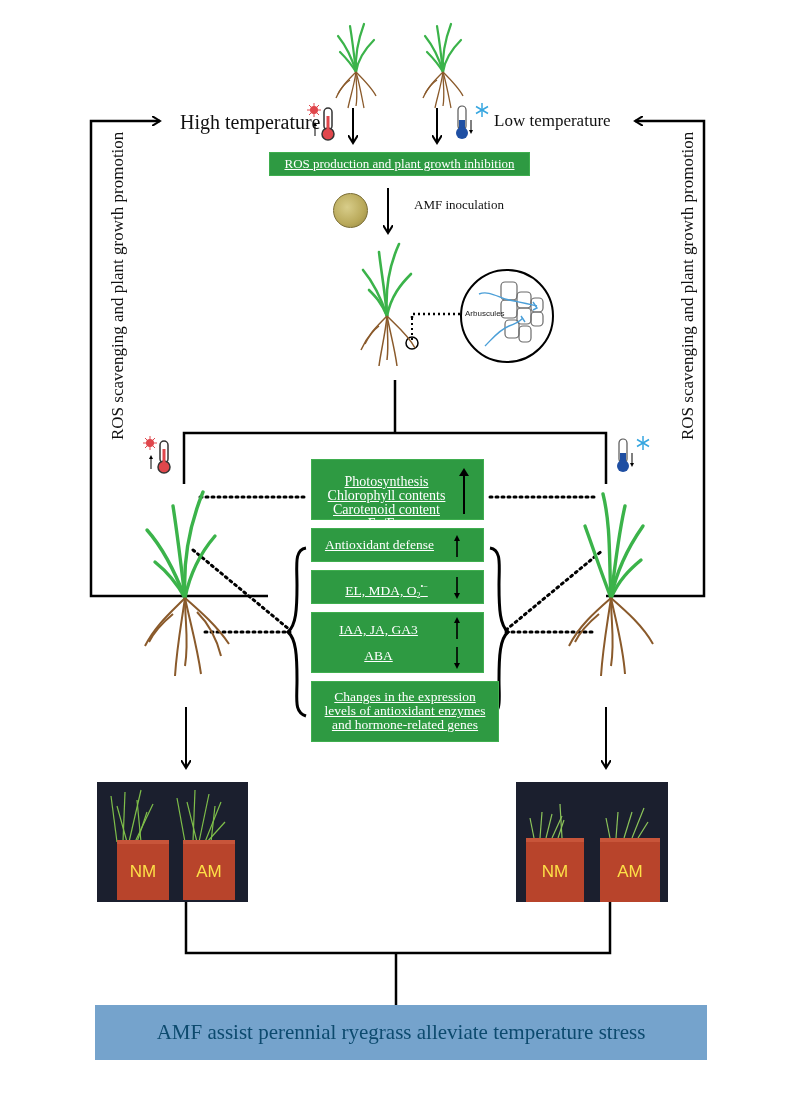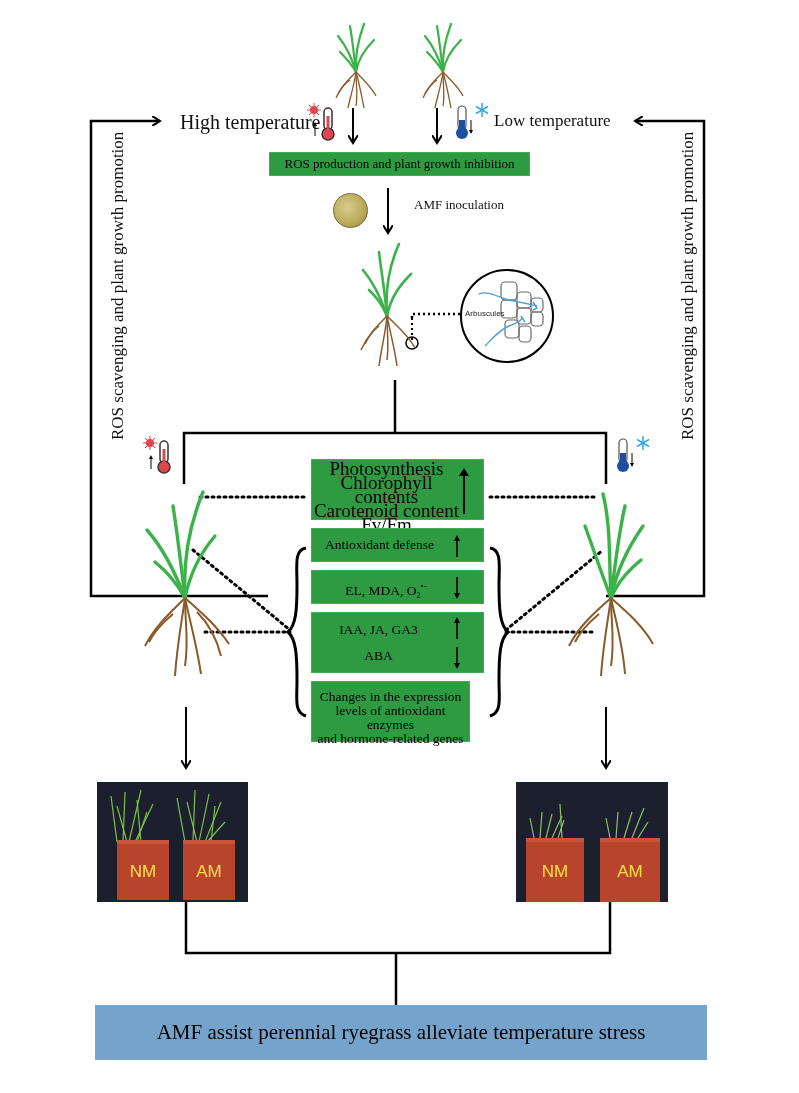--- a/index.html
+++ b/index.html
@@ -1,21 +1,21 @@
 <!DOCTYPE html>
 <html><head>
 <meta charset="utf-8">
 <style>
   html, body { margin: 0; padding: 0; background: #ffffff; }
   body { width: 799px; height: 1093px; position: relative; overflow: hidden;
          font-family: "Liberation Serif", "DejaVu Serif", serif; color: #111; }
   .abs { position: absolute; }
   .green-box { position: absolute; background: #2e9a42; border: 1px solid #3fae4f;
-               color: #000000; text-align: center; box-sizing: border-box;
-               font-family: "Liberation Serif", serif; }
+               color: #ffffff; text-align: center; box-sizing: border-box;
+               font-family: "Liberation Serif", serif; text-decoration: underline; }
   .lbl { position: absolute; font-family: "Liberation Serif", serif; white-space: nowrap; }
   .vert { position: absolute; font-family: "Liberation Serif", serif; white-space: nowrap;
           font-size: 17px; transform-origin: left top; }
   svg.overlay { position: absolute; left: 0; top: 0; }
   .photo { position: absolute; background: #1b1f2e; overflow: hidden; }
   .pot-label { position: absolute; color: #fde047; font-family: "Liberation Sans", sans-serif;
                font-size: 17px; text-align: center; width: 100%; }
   .arrow-cell { position: absolute; }
 </style>
 </head>
@@ -227,21 +227,21 @@
 <div class="lbl" style="left:180px;top:111px;font-size:20px;">High temperature</div>
 <div class="lbl" style="left:494px;top:111px;font-size:17px;">Low temperature</div>
 
 <div class="green-box" style="left:269px;top:152px;width:261px;height:24px;line-height:22px;font-size:13px;">ROS production and plant growth inhibition</div>
 
 <div class="lbl" style="left:414px;top:197px;font-size:13px;">AMF inoculation</div>
 
 <div class="vert" style="left:108px;top:440px;transform:rotate(-90deg);">ROS scavenging and plant growth promotion</div>
 <div class="vert" style="left:678px;top:440px;transform:rotate(-90deg);">ROS scavenging and plant growth promotion</div>
 
-<div class="green-box" style="left:311px;top:459px;width:173px;height:61px;font-size:19px;line-height:14px;padding-top:2px;padding-right:22px;">
+<div class="green-box" style="left:311px;top:459px;width:173px;height:61px;font-size:14px;line-height:14px;padding-top:15px;padding-right:22px;">
   <div>Photosynthesis</div>
   <div>Chlorophyll contents</div>
   <div>Carotenoid content</div>
   <div>Fv/Fm</div>
   <svg class="arrow-cell" style="right:14px;top:8px" width="10" height="46">
     <line x1="5" y1="46" x2="5" y2="6" stroke="#000" stroke-width="2"></line>
       <path d="M0,8 L5,0 L10,8Z" fill="#000"></path>
   </svg>
 </div>
 
@@ -267,21 +267,21 @@
   <svg class="arrow-cell" style="right:22px;top:4px" width="8" height="22">
     <line x1="4" y1="22" x2="4" y2="4" stroke="#000" stroke-width="1.6"></line>
       <path d="M1,6 L4,0 L7,6Z" fill="#000"></path>
   </svg>
   <svg class="arrow-cell" style="right:22px;top:34px" width="8" height="22">
     <line x1="4" y1="0" x2="4" y2="18" stroke="#000" stroke-width="1.6"></line>
       <path d="M1,16 L4,22 L7,16Z" fill="#000"></path>
   </svg>
 </div>
 
-<div class="green-box" style="left:311px;top:681px;width:159px;height:61px;font-size:13.5px;line-height:14px;padding-top:8px;">
+<div class="green-box" style="left:311px;top:681px;width:188px;height:61px;font-size:13.5px;line-height:14px;padding-top:8px;">
   <div>Changes in the expression</div>
   <div>levels of antioxidant enzymes</div>
   <div>and hormone-related genes</div>
 </div>
 
 <div class="photo" style="left:97px;top:782px;width:151px;height:120px;">
   <svg class="abs" style="left:0;top:0" width="151" height="120">
     <g stroke="#7fbf4a" stroke-width="1.2" fill="none">
       <path d="M20,60 L14,14"></path>
         <path d="M26,60 L28,10"></path>
@@ -324,13 +324,13 @@
     </g>
   </svg>
   <div class="abs" style="left:10px;top:56px;width:58px;height:60px;background:#b8442b;border-top:4px solid #c8553a;">
     <div class="pot-label" style="top:20px">NM</div>
   </div>
   <div class="abs" style="left:84px;top:56px;width:60px;height:60px;background:#b8442b;border-top:4px solid #c8553a;">
     <div class="pot-label" style="top:20px">AM</div>
   </div>
 </div>
 
-<div class="abs" style="left:95px;top:1005px;width:612px;height:55px;background:#75a3cc;text-align:center;line-height:55px;font-size:21px;color:#000000;font-family:'Liberation Serif',serif;">AMF assist perennial ryegrass alleviate temperature stress</div>
+<div class="abs" style="left:95px;top:1005px;width:612px;height:55px;background:#75a3cc;text-align:center;line-height:55px;font-size:21px;color:#0c4a6e;font-family:'Liberation Serif',serif;">AMF assist perennial ryegrass alleviate temperature stress</div>
 
 </body></html>

